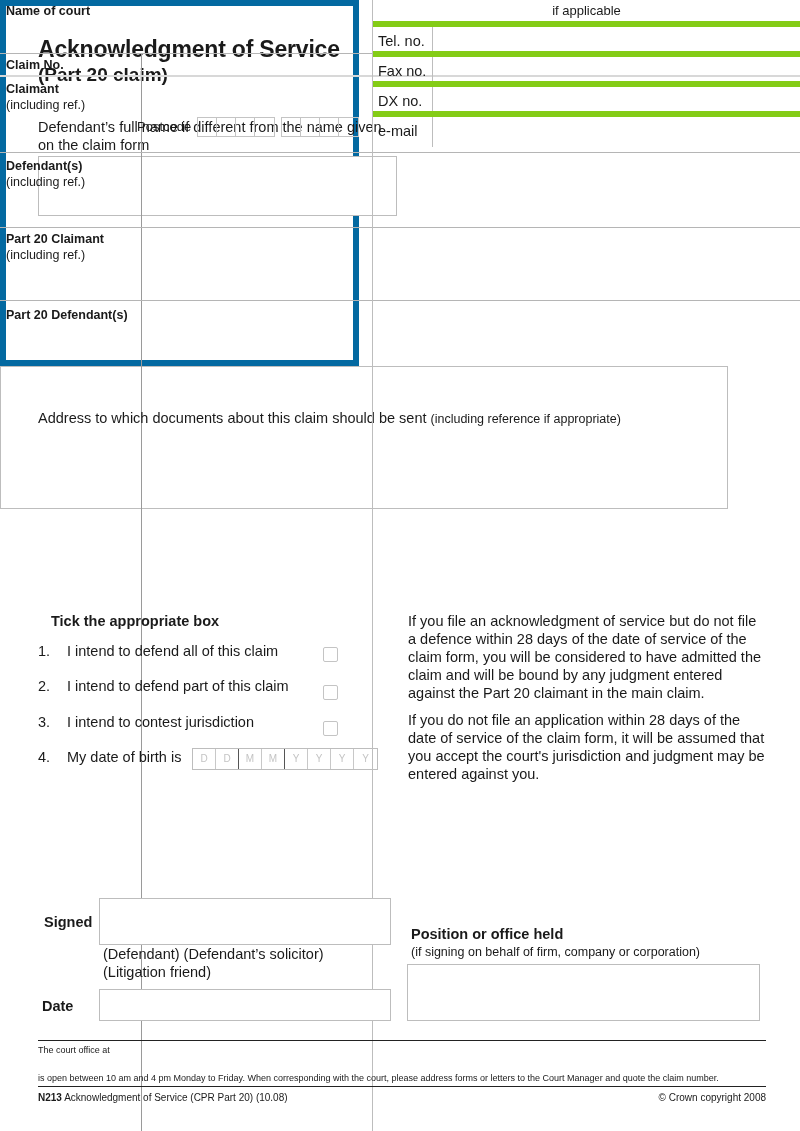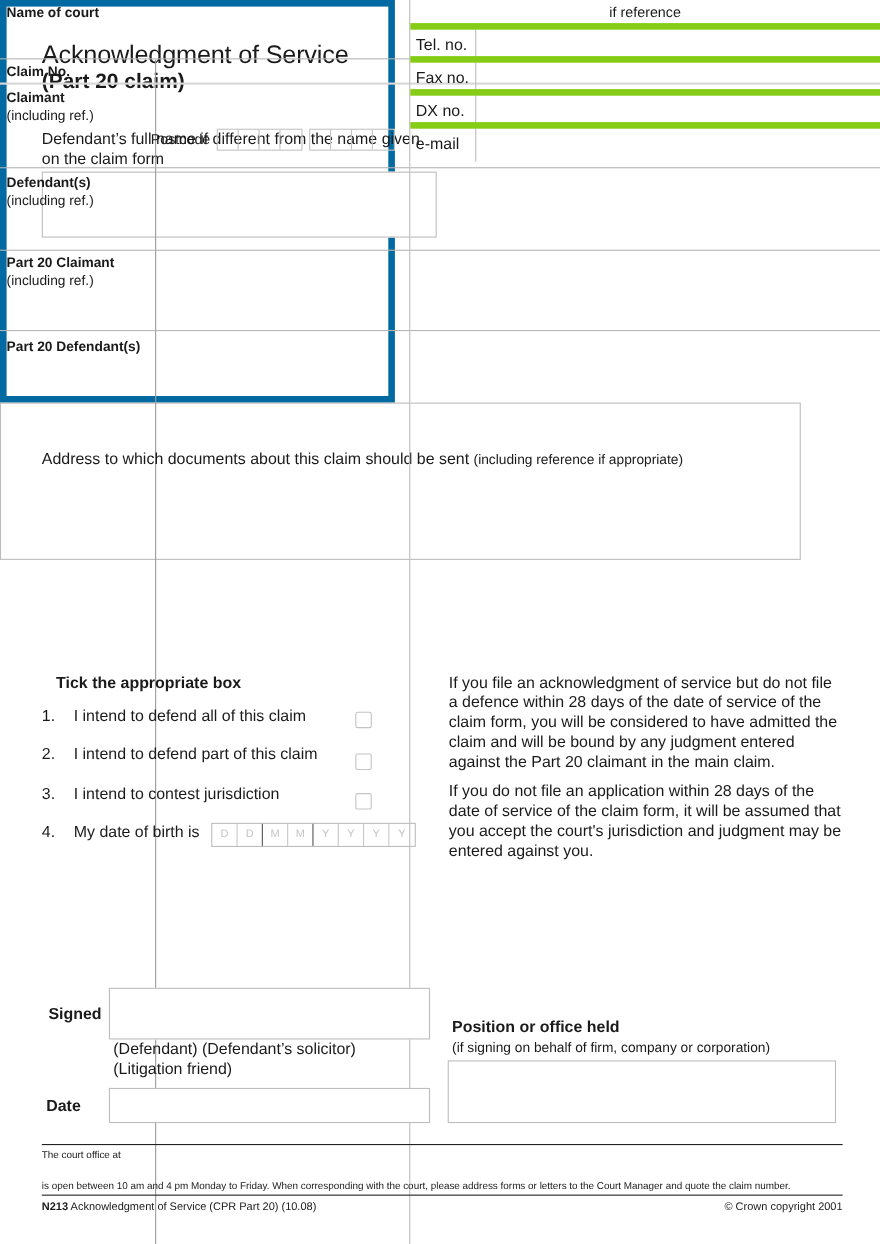--- a/index.html
+++ b/index.html
@@ -4,21 +4,21 @@
   <style>
     html, body { margin: 0; padding: 0; background: #ffffff; }
     body {
       width: 800px; height: 1131px; position: relative; overflow: hidden;
       font-family: "Liberation Sans", sans-serif; color: #1a1a1a;
     }
     .abs { position: absolute; }
     .box { position: absolute; border: 1px solid #bdbdbd; background: #fff; box-sizing: border-box; }
 
     
-    .title1 { left: 38px; top: 36px; font-size: 23px; font-weight: normal; letter-spacing: -0.2px; }
+    .title1 { left: 38px; top: 36px; font-size: 23px; font-weight: bold; letter-spacing: -0.2px; }
     .title2 { left: 38px; top: 64px; font-size: 19px; font-weight: bold; }
     .defname-label { left: 38px; top: 118px; width: 360px; font-size: 14.5px; line-height: 18px; }
 
     
     .court { left: 407px; top: 32px; width: 359px; height: 366px; border: 6px solid #0369a1; box-sizing: border-box; }
     .court .cell { position: absolute; left: 0; box-sizing: border-box; padding: 3px 6px; font-size: 12.5px; line-height: 16px; }
     .court .hline { position: absolute; left: 0; right: 0; height: 0; border-top: 1px solid #b5b5b5; }
     .court .vline { position: absolute; left: 141px; top: 54px; bottom: 0; width: 0; border-left: 1px solid #9a9a9a; }
     .court b { font-weight: bold; }
 
@@ -126,21 +126,21 @@
       <div class="pc-cell"></div>
   </div>
   <div class="pc-group" style="left:281px;">
     <div class="pc-cell"></div>
       <div class="pc-cell"></div>
       <div class="pc-cell"></div>
       <div class="pc-cell"></div>
   </div>
 
   <div class="contact">
-    <div class="ifapp">if reference</div>
+    <div class="ifapp">if applicable</div>
     <div class="row" style="top:21px;height:30px;">
       <span class="lbl">Tel. no.</span>
       <span class="vl"></span>
       <div class="abs" style="left:60px;right:0;top:0;bottom:0;"></div>
     </div>
     <div class="row" style="top:51px;height:30px;">
       <span class="lbl">Fax no.</span>
       <span class="vl"></span>
       <div class="abs" style="left:60px;right:0;top:0;bottom:0;"></div>
     </div>
@@ -211,13 +211,13 @@
 <div class="box" style="left:407px;top:964px;width:353px;height:57px;"></div>
 
 <div class="rule" style="top:1040px;"></div>
 <div class="abs foot-small" style="left:38px;top:1045px;">The court office at</div>
 <div class="abs foot-small" style="left:38px;top:1073px;white-space:nowrap;">is open between 10 am and 4 pm Monday to Friday. When corresponding with the court, please address forms or letters to the Court Manager and quote the claim number.</div>
 <div class="rule" style="top:1086px;"></div>
 <div class="abs foot-code">
   <b>N213</b>
   <span>Acknowledgment of Service (CPR Part 20) (10.08)</span>
 </div>
-<div class="abs foot-copy">© Crown copyright 2001</div>
+<div class="abs foot-copy">© Crown copyright 2008</div>
 
 </body></html>

